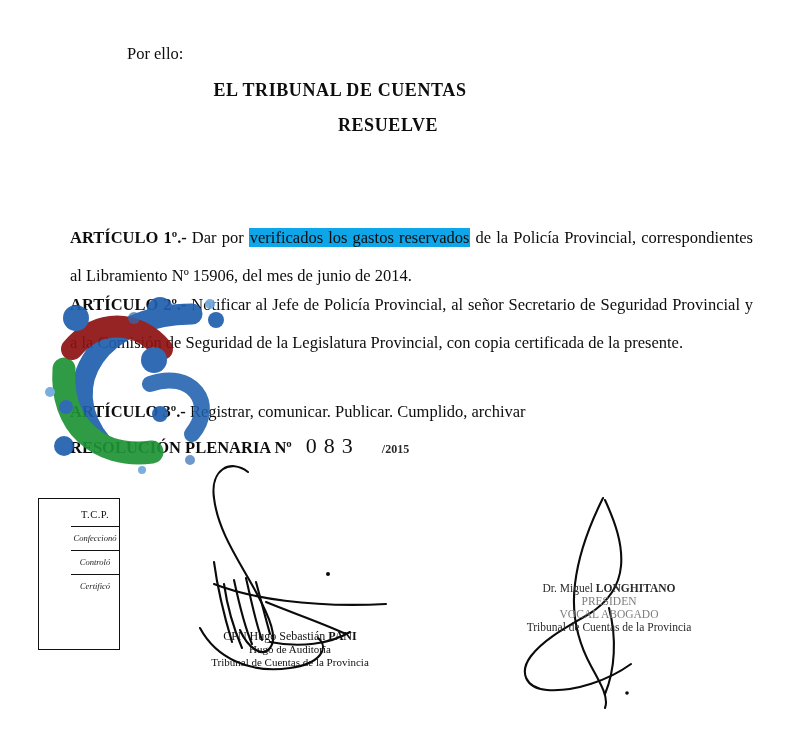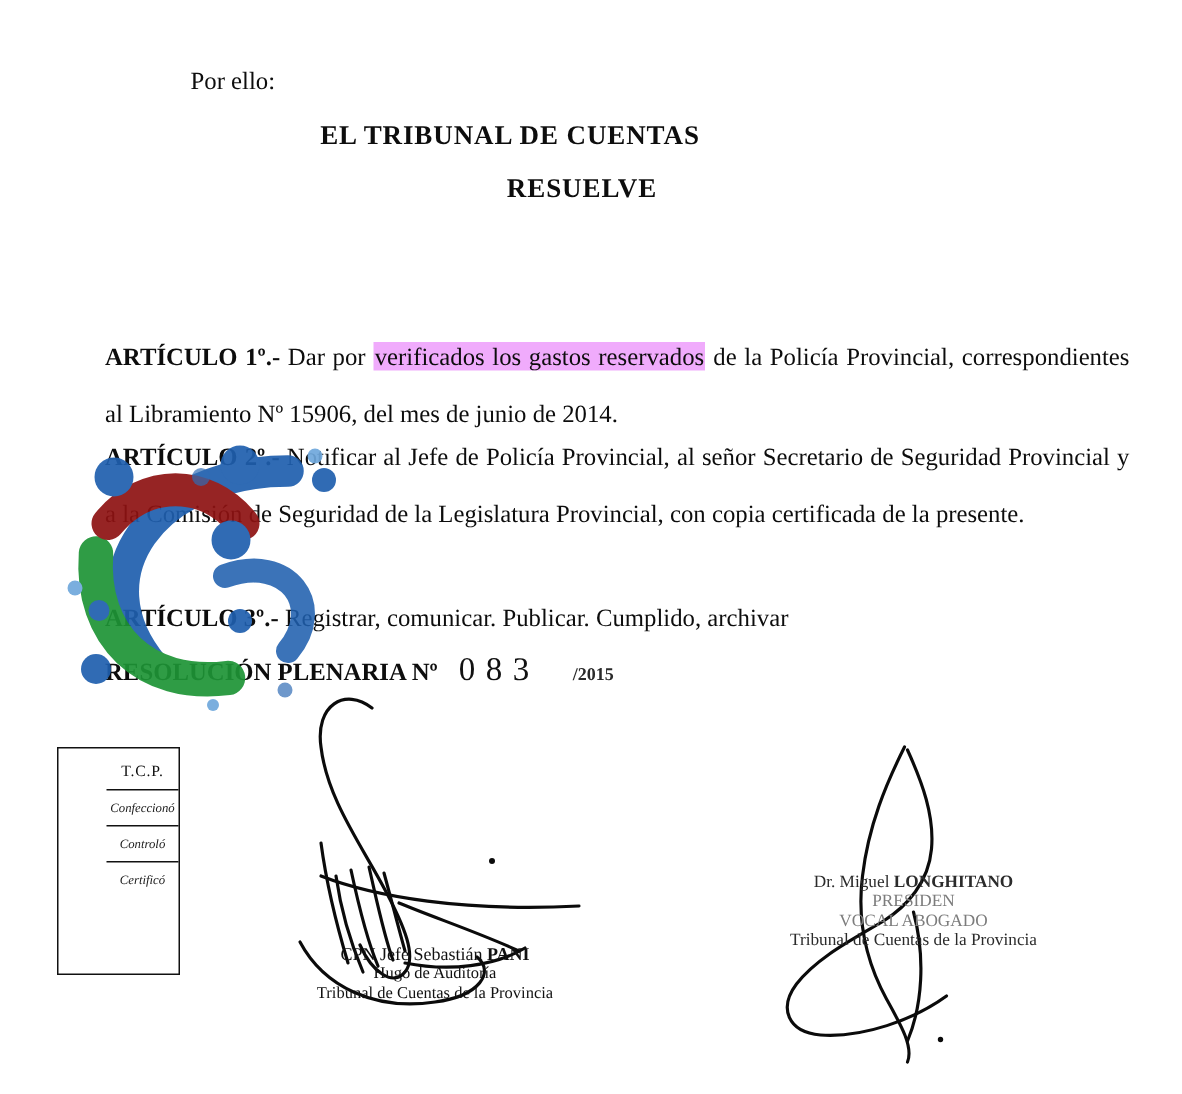--- a/index.html
+++ b/index.html
@@ -47,21 +47,21 @@
     line-height: 38px;
     text-align: justify;
     text-justify: inter-word;
   }
   .b1 { top: 219px; }
   .b2 { top: 286px; }
   .b3 { top: 393px; }
 
   .art-label { font-weight: bold; }
   .hl {
-    background: #f0abfc;
+    background: #0ea5e9;
     padding: 0 1px;
   }
 
   .reso-line {
     position: absolute;
     left: 70px;
     top: 433px;
     font-size: 16.5px;
     font-weight: bold;
     white-space: nowrap;
@@ -233,21 +233,21 @@
   <svg class="sig-svg sig-right" width="220" height="230" viewBox="0 0 220 230">
     <g fill="none" stroke="#0b0b0b" stroke-width="2.1" stroke-linecap="round">
       <path d="M98 10 C 86 34, 74 62, 70 96 C 66 128, 74 156, 86 178 C 96 196, 104 210, 100 220"></path>
       <path d="M100 12 C 110 34, 118 56, 116 78 C 114 100, 100 116, 84 126 C 64 138, 40 150, 26 168 C 14 184, 20 200, 42 202 C 70 204, 104 192, 126 176"></path>
       <path d="M104 120 C 112 150, 110 182, 100 206"></path>
     </g>
     <circle cx="122" cy="205" r="1.8" fill="#0b0b0b"></circle>
   </svg>
 
   <div class="sig-caption cap-left">
-    <div class="name"><span>CPN </span><span>Jefe Sebastián </span><span class="bold">PANI</span></div>
+    <div class="name"><span>CPN </span><span>Hugo Sebastián </span><span class="bold">PANI</span></div>
     <div class="l2">Hugo de Auditoría</div>
     <div class="l3">Tribunal de Cuentas de la Provincia</div>
   </div>
 
   <div class="sig-caption cap-right">
     <div><span>Dr. Miguel </span><span class="bold">LONGHITANO</span></div>
     <div class="faint">PRESIDEN</div>
     <div class="faint">VOCAL ABOGADO</div>
     <div>Tribunal de Cuentas de la Provincia</div>
   </div>

